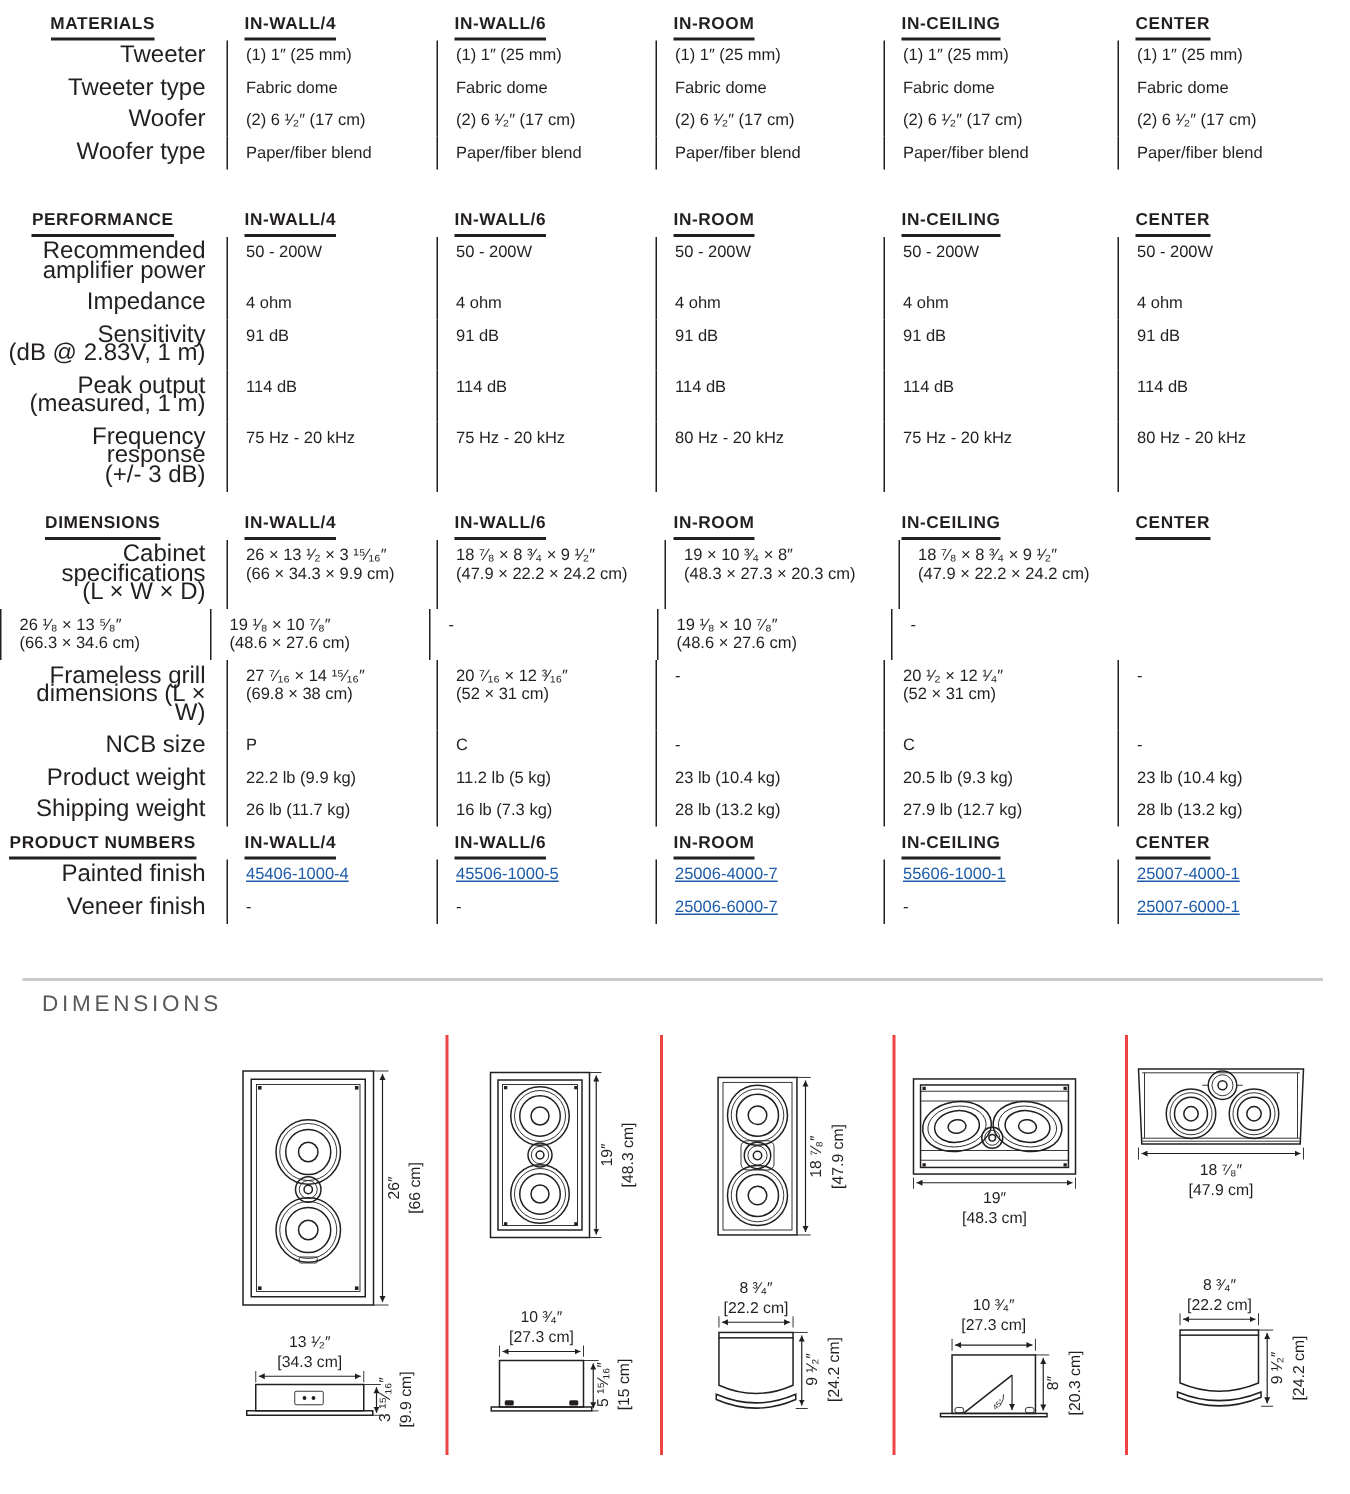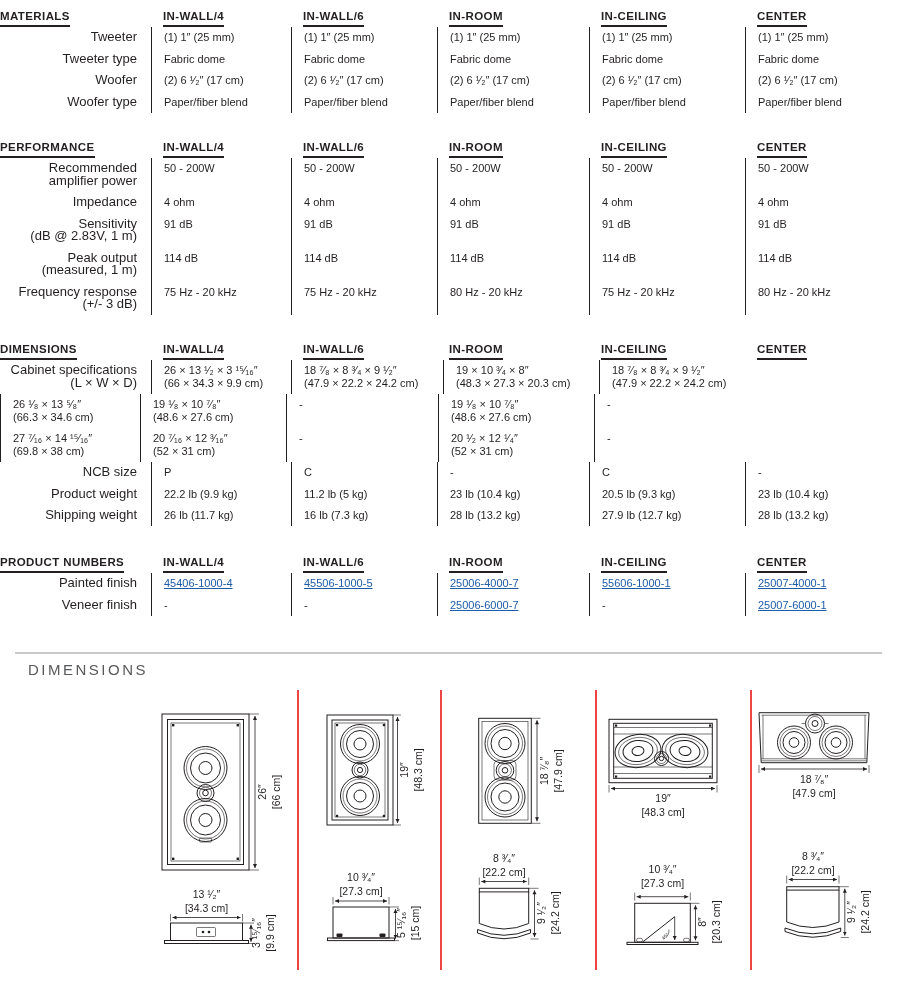--- a/index.html
+++ b/index.html
@@ -1,26 +1,26 @@
 <!DOCTYPE html>
 <html><head>
 <meta charset="utf-8">
 <style>
   html,body{margin:0;padding:0;background:#fff}
   .page{position:relative;width:900px;height:996px;overflow:hidden;background:#fff;
         font-family:"Liberation Sans","DejaVu Sans",sans-serif;color:#231f20}
   .sec{position:absolute;left:0;width:900px}
   .hrow{display:flex}
   .hcell{box-sizing:border-box;font-weight:700;font-size:11.5px;letter-spacing:.4px}
-  .hlab{width:151px;text-align:left;padding-right:14px}
+  .hlab{width:151px;text-align:center;padding-right:14px}
   .hcol{padding-left:12px}
   .hcell span{display:inline-block;border-bottom:2px solid #231f20;padding-bottom:2.5px}
   .trow{display:flex;align-items:stretch}
   .tlab{box-sizing:border-box;width:151px;text-align:right;padding:4.5px 14px 4.5px 0;
-        font-size:13px;line-height:12.5px;white-space:pre-line}
+        font-size:16px;line-height:12.5px;white-space:pre-line}
   .tc{box-sizing:border-box;border-left:1px solid #231f20;padding:4.5px 4px 4.5px 12px;
       font-size:11px;line-height:12.5px;white-space:pre-line}
   .c1{width:140px}.c2{width:146px}.c3{width:152px}.c4{width:156px}.c5{width:155px}
   a.pn{color:#1d5ca9;text-decoration:underline}
   .rule{position:absolute;left:15px;width:867px;height:2px;background:#c9cacb}
   .dimhead{position:absolute;left:28px;top:661px;font-size:15px;letter-spacing:2.5px;color:#58595b}
   .diagrams{position:absolute;top:690px;left:0;width:900px;height:280px;display:flex}
   .dcol{position:relative}
   .dcol+.dcol{border-left:2px solid #ef4444}
   .d1{width:297px}.d2{width:141px}.d3{width:153px}.d4{width:153px}.d5{width:151px}
@@ -171,20 +171,22 @@
       <div class="tc c1">26 ¹⁄₈ × 13 ⁵⁄₈″
 (66.3 × 34.6 cm)</div>
       <div class="tc c2">19 ¹⁄₈ × 10 ⁷⁄₈″
 (48.6 × 27.6 cm)</div>
       <div class="tc c3">-</div>
       <div class="tc c4">19 ¹⁄₈ × 10 ⁷⁄₈″
 (48.6 × 27.6 cm)</div>
       <div class="tc c5">-</div>
     </div>
     <div class="trow">
+      <div class="tlab">Frameless grill
+dimensions (L × W)</div>
       <div class="tc c1">27 ⁷⁄₁₆ × 14 ¹⁵⁄₁₆″
 (69.8 × 38 cm)</div>
       <div class="tc c2">20 ⁷⁄₁₆ × 12 ³⁄₁₆″
 (52 × 31 cm)</div>
       <div class="tc c3">-</div>
       <div class="tc c4">20 ¹⁄₂ × 12 ¹⁄₄″
 (52 × 31 cm)</div>
       <div class="tc c5">-</div>
     </div>
     <div class="trow">

